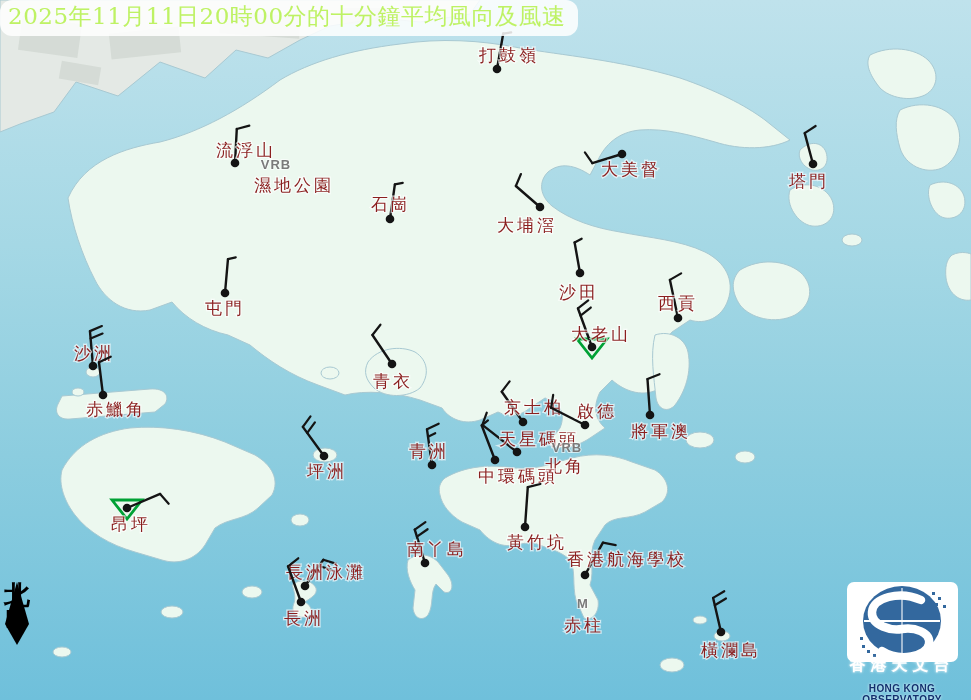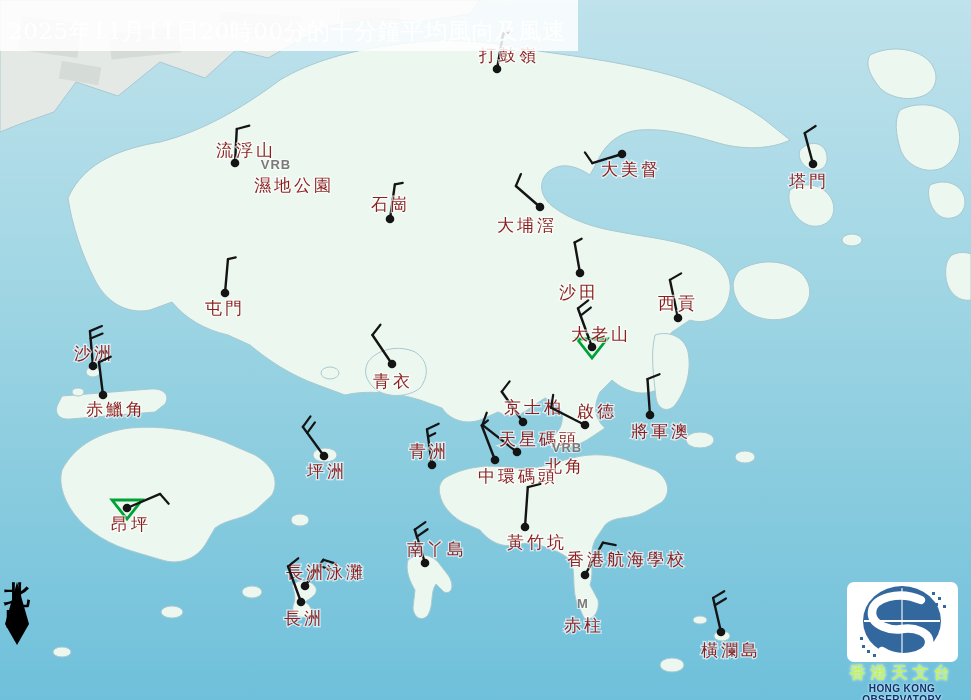--- a/index.html
+++ b/index.html
@@ -3,38 +3,38 @@
 <meta charset="utf-8">
 <style>
   html,body{margin:0;padding:0;background:#222;}
   .screen{position:relative;width:971px;height:700px;overflow:hidden;
           font-family:"DejaVu Serif",serif;}
   .sea{position:absolute;inset:0;
        background:linear-gradient(180deg,#bfe2ec 0%,#a5d8e5 35%,#8ccddf 65%,#6fc0db 100%);}
   svg{position:absolute;left:0;top:0;}
   .title-bar{position:absolute;left:0;top:0;z-index:30;
              background:rgba(255,255,255,0.85);
-             padding:18px 12px 5px 8px;
-             font:23px/1.2 "DejaVu Serif",serif;color:#ffffff;letter-spacing:0.5px;
-             white-space:nowrap;}
+             padding:3px 12px 5px 8px;
+             font:23px/1.2 "DejaVu Serif",serif;color:#bef264;letter-spacing:0.5px;
+             white-space:nowrap;border-radius:12px;}
   .stn-label{font-family:"DejaVu Serif",serif;font-size:17px;fill:#8b1f1f;
              letter-spacing:3px;paint-order:stroke;stroke:rgba(255,255,255,0.65);
              stroke-width:2.5px;}
   .stn-flag{font-family:"Liberation Sans",sans-serif;font-size:13px;font-weight:bold;
             fill:#7a7a7a;letter-spacing:1px;paint-order:stroke;
             stroke:rgba(255,255,255,0.6);stroke-width:2px;}
   .north-box{position:absolute;left:2px;bottom:0;width:40px;height:118px;z-index:25;}
   .north-cn{font:bold 26px/1 "DejaVu Serif",serif;color:#000;margin-left:2px;}
   .north-en{font:bold 26px/0.9 "Liberation Sans",sans-serif;color:#000;margin-left:3px;}
   .logo-box{position:absolute;right:4px;bottom:2px;width:130px;height:116px;z-index:25;
             text-align:center;}
   .logo-plate{position:absolute;left:10px;top:0;width:111px;height:80px;
               background:#fff;border-radius:7px;}
-  .logo-cn{position:absolute;left:0;top:82px;width:130px;
-           font:bold 16px/1.1 "DejaVu Serif",serif;color:#bef264;letter-spacing:5px;
+  .logo-cn{position:absolute;left:0;top:74px;width:130px;
+           font:bold 16px/1.1 "DejaVu Serif",serif;color:#ffffff;letter-spacing:5px;
            text-shadow:0 0 3px #fff;}
   .logo-en{position:absolute;left:-6px;top:101px;width:142px;
            font:bold 10px/1.1 "Liberation Sans",sans-serif;color:#12306e;
            letter-spacing:0.4px;text-shadow:0 0 3px #fff;}
 </style>
 </head>
 <body>
 
 <div class="screen">
   <div class="sea"></div>

